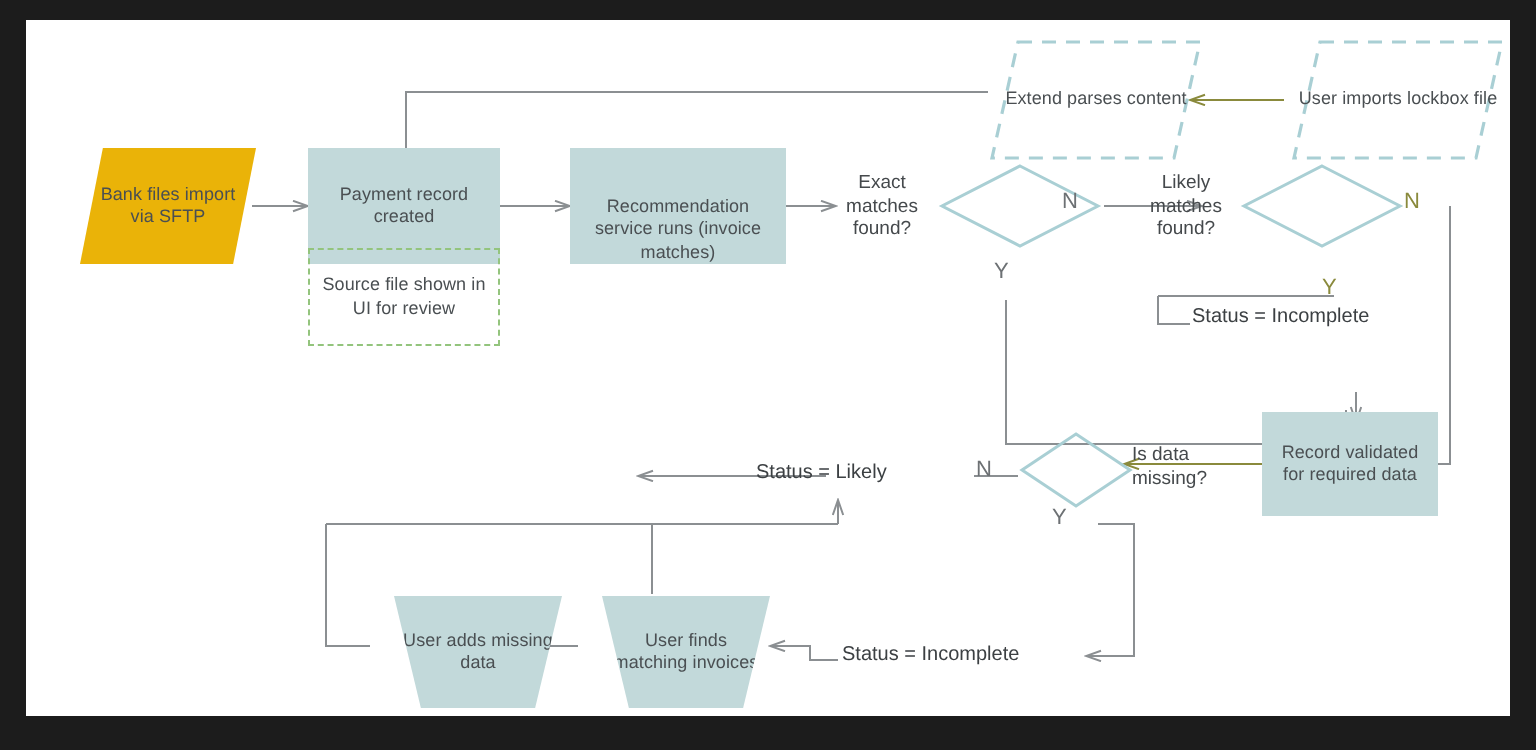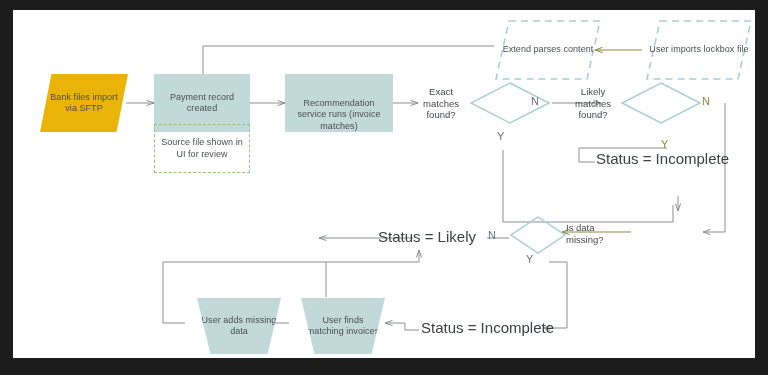--- a/index.html
+++ b/index.html
@@ -83,21 +83,21 @@
   
   .tlabel {
     position: absolute;
     color: #45494c;
     font-size: 9.5px;
     line-height: 11.5px;
     text-align: center;
     white-space: pre-line;
   }
   .tlabel.big {
-    font-size: 15px;
+    font-size: 10px;
     color: #3c4043;
     white-space: nowrap;
   }
   .yn {
     position: absolute;
     font-size: 11px;
     color: #6d7174;
   }
   .yn.olive { color: #8a8a3c; }
 </style>
@@ -196,20 +196,24 @@
     <div class="node para-dash" style="left:610px; top:9px; width:108px; height:62px;margin-left:22px;">
       <svg class="dashshape" viewBox="0 0 108 62" preserveAspectRatio="none">
         <polygon points="15,2 106,2 93,60 2,60" fill="none" stroke="#a9cfd4" stroke-width="1.6" stroke-dasharray="7 5"></polygon>
       </svg>
       <span class="lbl">User
 imports
 lockbox
 file</span>
     </div>
 
+    <div class="node proc" style="left:618px; top:196px; width:88px; height:52px;">
+      <span class="lbl">Record validated
+for required data</span>
+    </div>
 
 
     <div class="node trap" style="left:168px; top:288px; width:84px; height:56px;margin-left:16px;">
       <span class="lbl">User adds
 missing
 data</span>
     </div>
 
     <div class="node trap" style="left:288px; top:288px; width:84px; height:56px;">
       <span class="lbl">User finds

